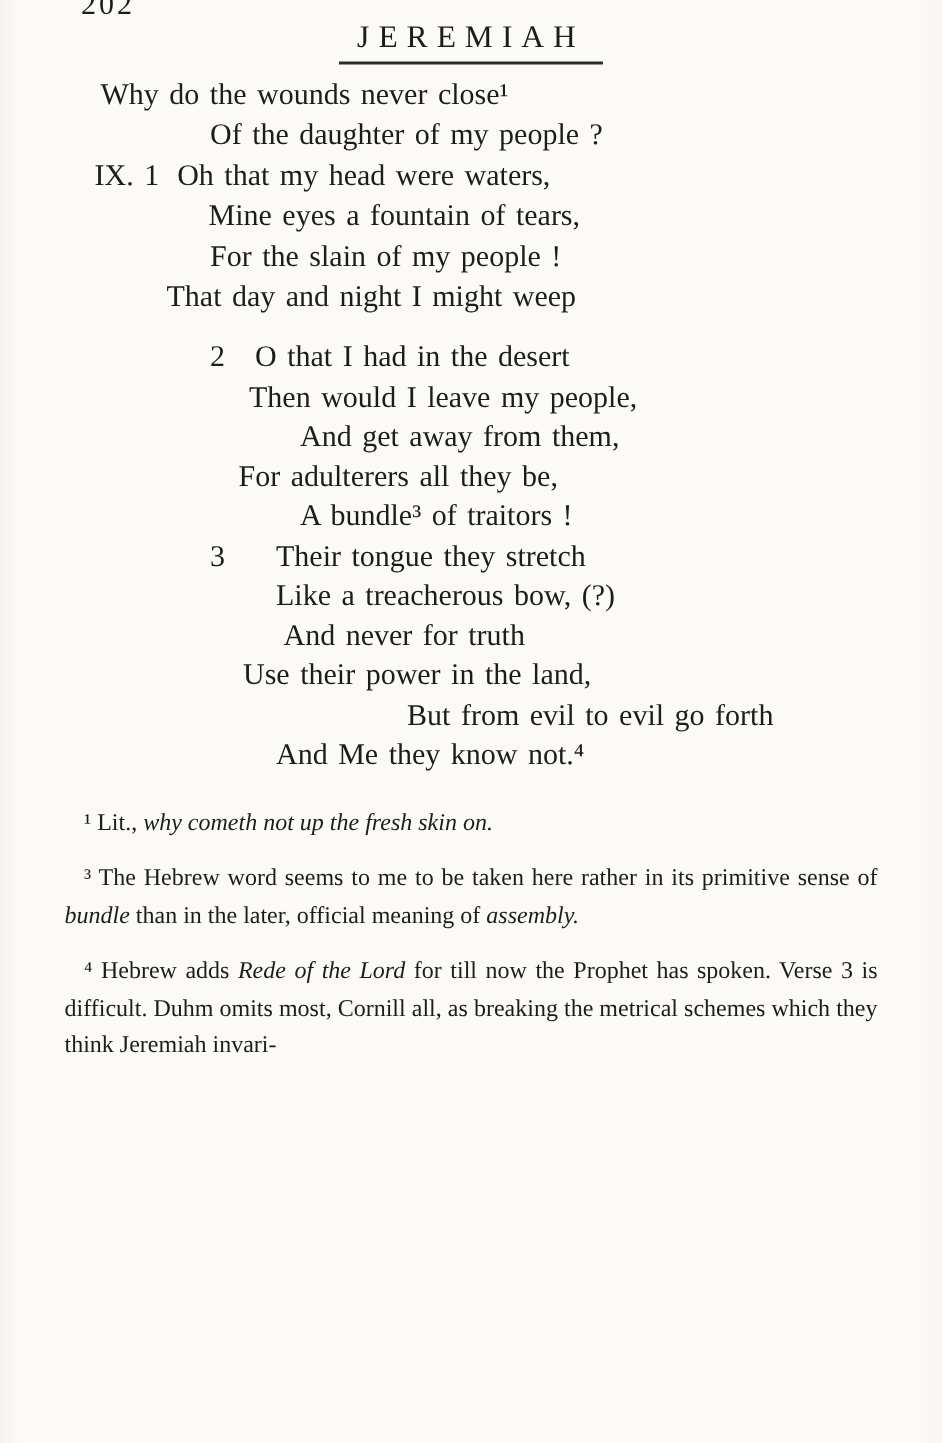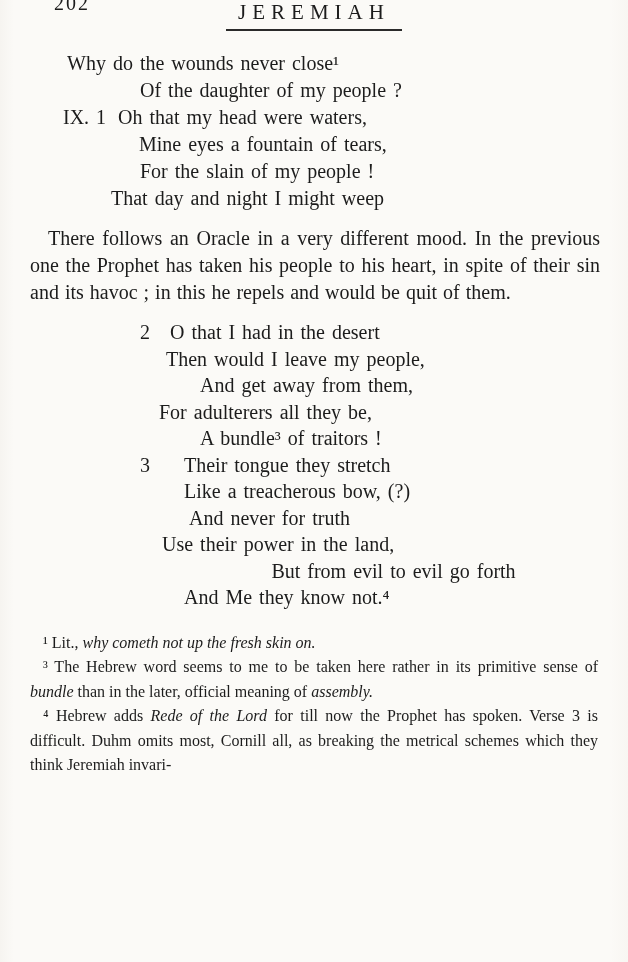--- a/index.html
+++ b/index.html
@@ -21,21 +21,21 @@
 
   
   .header { position: relative; height: 36px; }
   .page-num {
     position: absolute;
     top: -8px;                 
     left: 54px;
     font-size: 20px;
     letter-spacing: 2px;
   }
-  .title-wrap { position: absolute; top: 0; left: 0; right: 0; text-align: center; }
+  .title-wrap { position: absolute; top: 12px; left: 0; right: 0; text-align: center; }
   .title {
     display: inline-block;
     font-size: 21px;
     letter-spacing: 6px;
     padding: 0 12px 4px 12px;
     border-bottom: 2px solid #2a2a2a;
   }
 
   
   .verse { font-size: 20px; line-height: 27px; word-spacing: 2px; }
@@ -77,21 +77,21 @@
   .v2-10 { padding-left: 159px; text-align: center; }
   .v2-11 { padding-left: 184px; }
 
   
   .footnotes {
     margin: 20px 30px 0 30px;
     font-size: 16px;
     line-height: 24.5px;
   }
   .fn {
-    margin: 0;
+    margin: 13px;
     text-indent: 13px;
     text-align: justify;
   }
   .fn .i { font-style: italic; }
 </style>
 </head>
 <body>
 
 <div class="page">
 
@@ -104,21 +104,20 @@
 
   <div class="verse verse1">
     <div class="vl v1-0">Why do the wounds never close¹</div>
     <div class="vl v1-1">Of the daughter of my people ?</div>
     <div class="vl v1-2"><span class="chap-ref">IX. 1</span><span>Oh that my head were waters,</span></div>
     <div class="vl v1-3">Mine eyes a fountain of tears,</div>
     <div class="vl v1-5">For the slain of my people !</div>
     <div class="vl v1-4">That day and night I might weep</div>
   </div>
 
-  <p class="prose">There follows an Oracle in a very different mood. In the previous one the Prophet has taken his people to his heart, in spite of their sin and its havoc ; in this he repels and would be quit of them.</p>
 
   <div class="verse verse2">
     <div class="v2l v2-0"><span class="v2-num">2</span><span>O that I had in the desert</span></div>
     <div class="v2l v2-2">Then would I leave my people,</div>
     <div class="v2l v2-3">And get away from them,</div>
     <div class="v2l v2-4">For adulterers all they be,</div>
     <div class="v2l v2-5">A bundle³ of traitors !</div>
     <div class="v2l v2-6"><span class="v2-num">3</span><span>Their tongue they stretch</span></div>
     <div class="v2l v2-7">Like a treacherous bow, (?)</div>
     <div class="v2l v2-8">And never for truth</div>

